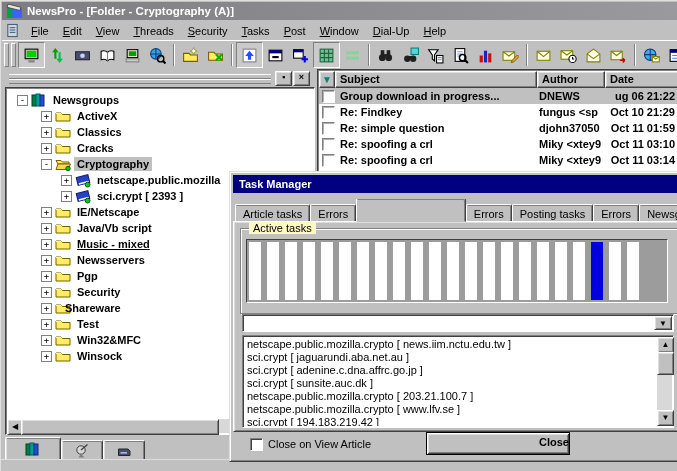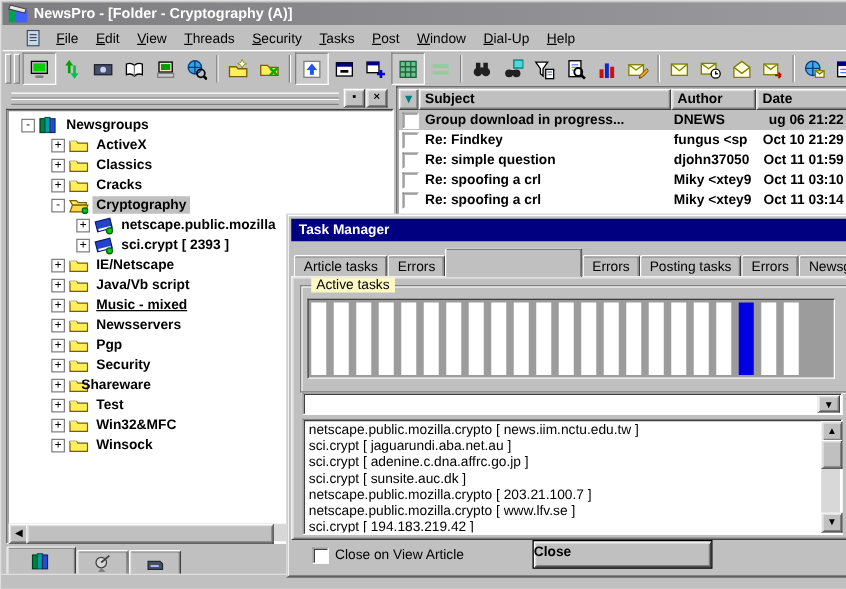--- a/index.html
+++ b/index.html
@@ -7,21 +7,21 @@
        font-family:"Liberation Sans",sans-serif;font-size:11px;color:#000;
        border-left:1px solid #dfdfdf;border-top:1px solid #dfdfdf;box-sizing:border-box;user-select:none}
   svg{display:block}
   .ic{width:17px;height:17px}
 
   
   .titlebar{position:absolute;left:1px;top:1px;right:0;height:18px;
             background:linear-gradient(90deg,#7e7e82,#9a9a9e);display:flex;align-items:center;gap:4px;
             color:#fff;font-weight:bold;font-size:11.5px;padding-left:4px}
   
-  .menubar{position:absolute;left:1px;top:19px;right:0;height:20px;display:flex;align-items:center;padding-left:17px}
+  .menubar{position:absolute;left:1px;top:19px;right:0;height:20px;display:flex;align-items:center;padding-left:3px}
   .menu-doc{margin-right:4px}
   .menu-item{display:inline-block;padding:3px 7px 2px}
   .menu-item::first-letter{text-decoration:underline}
 
   
   .toolbar{position:absolute;left:1px;top:39px;right:0;height:28px;border-top:1px solid #fff;
            display:flex;align-items:center;padding-left:2px;overflow:hidden}
   .tb-grip{flex:none;width:3px;height:22px;border:1px solid;border-color:#fff #808080 #808080 #fff;margin-right:2px}
   .tb-btn{flex:none;width:25px;height:24px;display:flex;align-items:center;justify-content:center}
   .tb-btn.pressed{border:1px solid;border-color:#808080 #fff #fff #808080;background:#cacaca}
@@ -105,21 +105,21 @@
   .vscroll{position:absolute;right:1px;top:1px;bottom:1px;width:15px;background:#d8d8d8}
   .vs-btn{position:absolute;left:0;width:15px;height:14px;background:#c0c0c0;text-align:center;font-size:8px;line-height:13px;
           border:1px solid;border-color:#fff #404040 #404040 #fff;box-shadow:inset 1px 1px 0 #dfdfdf,inset -1px -1px 0 #808080}
   .vs-thumb{position:absolute;left:0;top:15px;width:15px;height:21px;background:#c0c0c0;
             border:1px solid;border-color:#fff #404040 #404040 #fff;box-shadow:inset 1px 1px 0 #dfdfdf,inset -1px -1px 0 #808080}
   .dcheckbox{position:absolute;left:20px;top:266px;width:11px;height:11px;background:#fff;
              border:1px solid;border-color:#808080 #fff #fff #808080;box-shadow:inset 1px 1px 0 #404040}
   .dcheck-label{position:absolute;left:38px;top:266px}
   .close-btn{position:absolute;left:196px;top:260px;width:142px;height:21px;background:#c0c0c0;
              border:1px solid #000;box-shadow:inset 1px 1px 0 #fff,inset -1px -1px 0 #404040,inset 2px 2px 0 #dfdfdf,inset -2px -2px 0 #808080;
-             font-weight:bold;text-align:left;line-height:19px}
+             font-weight:bold;text-align:right;line-height:19px}
 
   .statusbar{position:absolute;left:0;right:0;bottom:0;height:11px;background:#c0c0c0;border-top:1px solid #dfdfdf}
 </style>
 </head>
 <body>
 
 <svg width="0" height="0" style="position:absolute">
   <defs>
     <symbol id="i-appicon" viewBox="0 0 16 16">
         <rect x="1" y="3" width="8" height="11" fill="#00a050"></rect>

